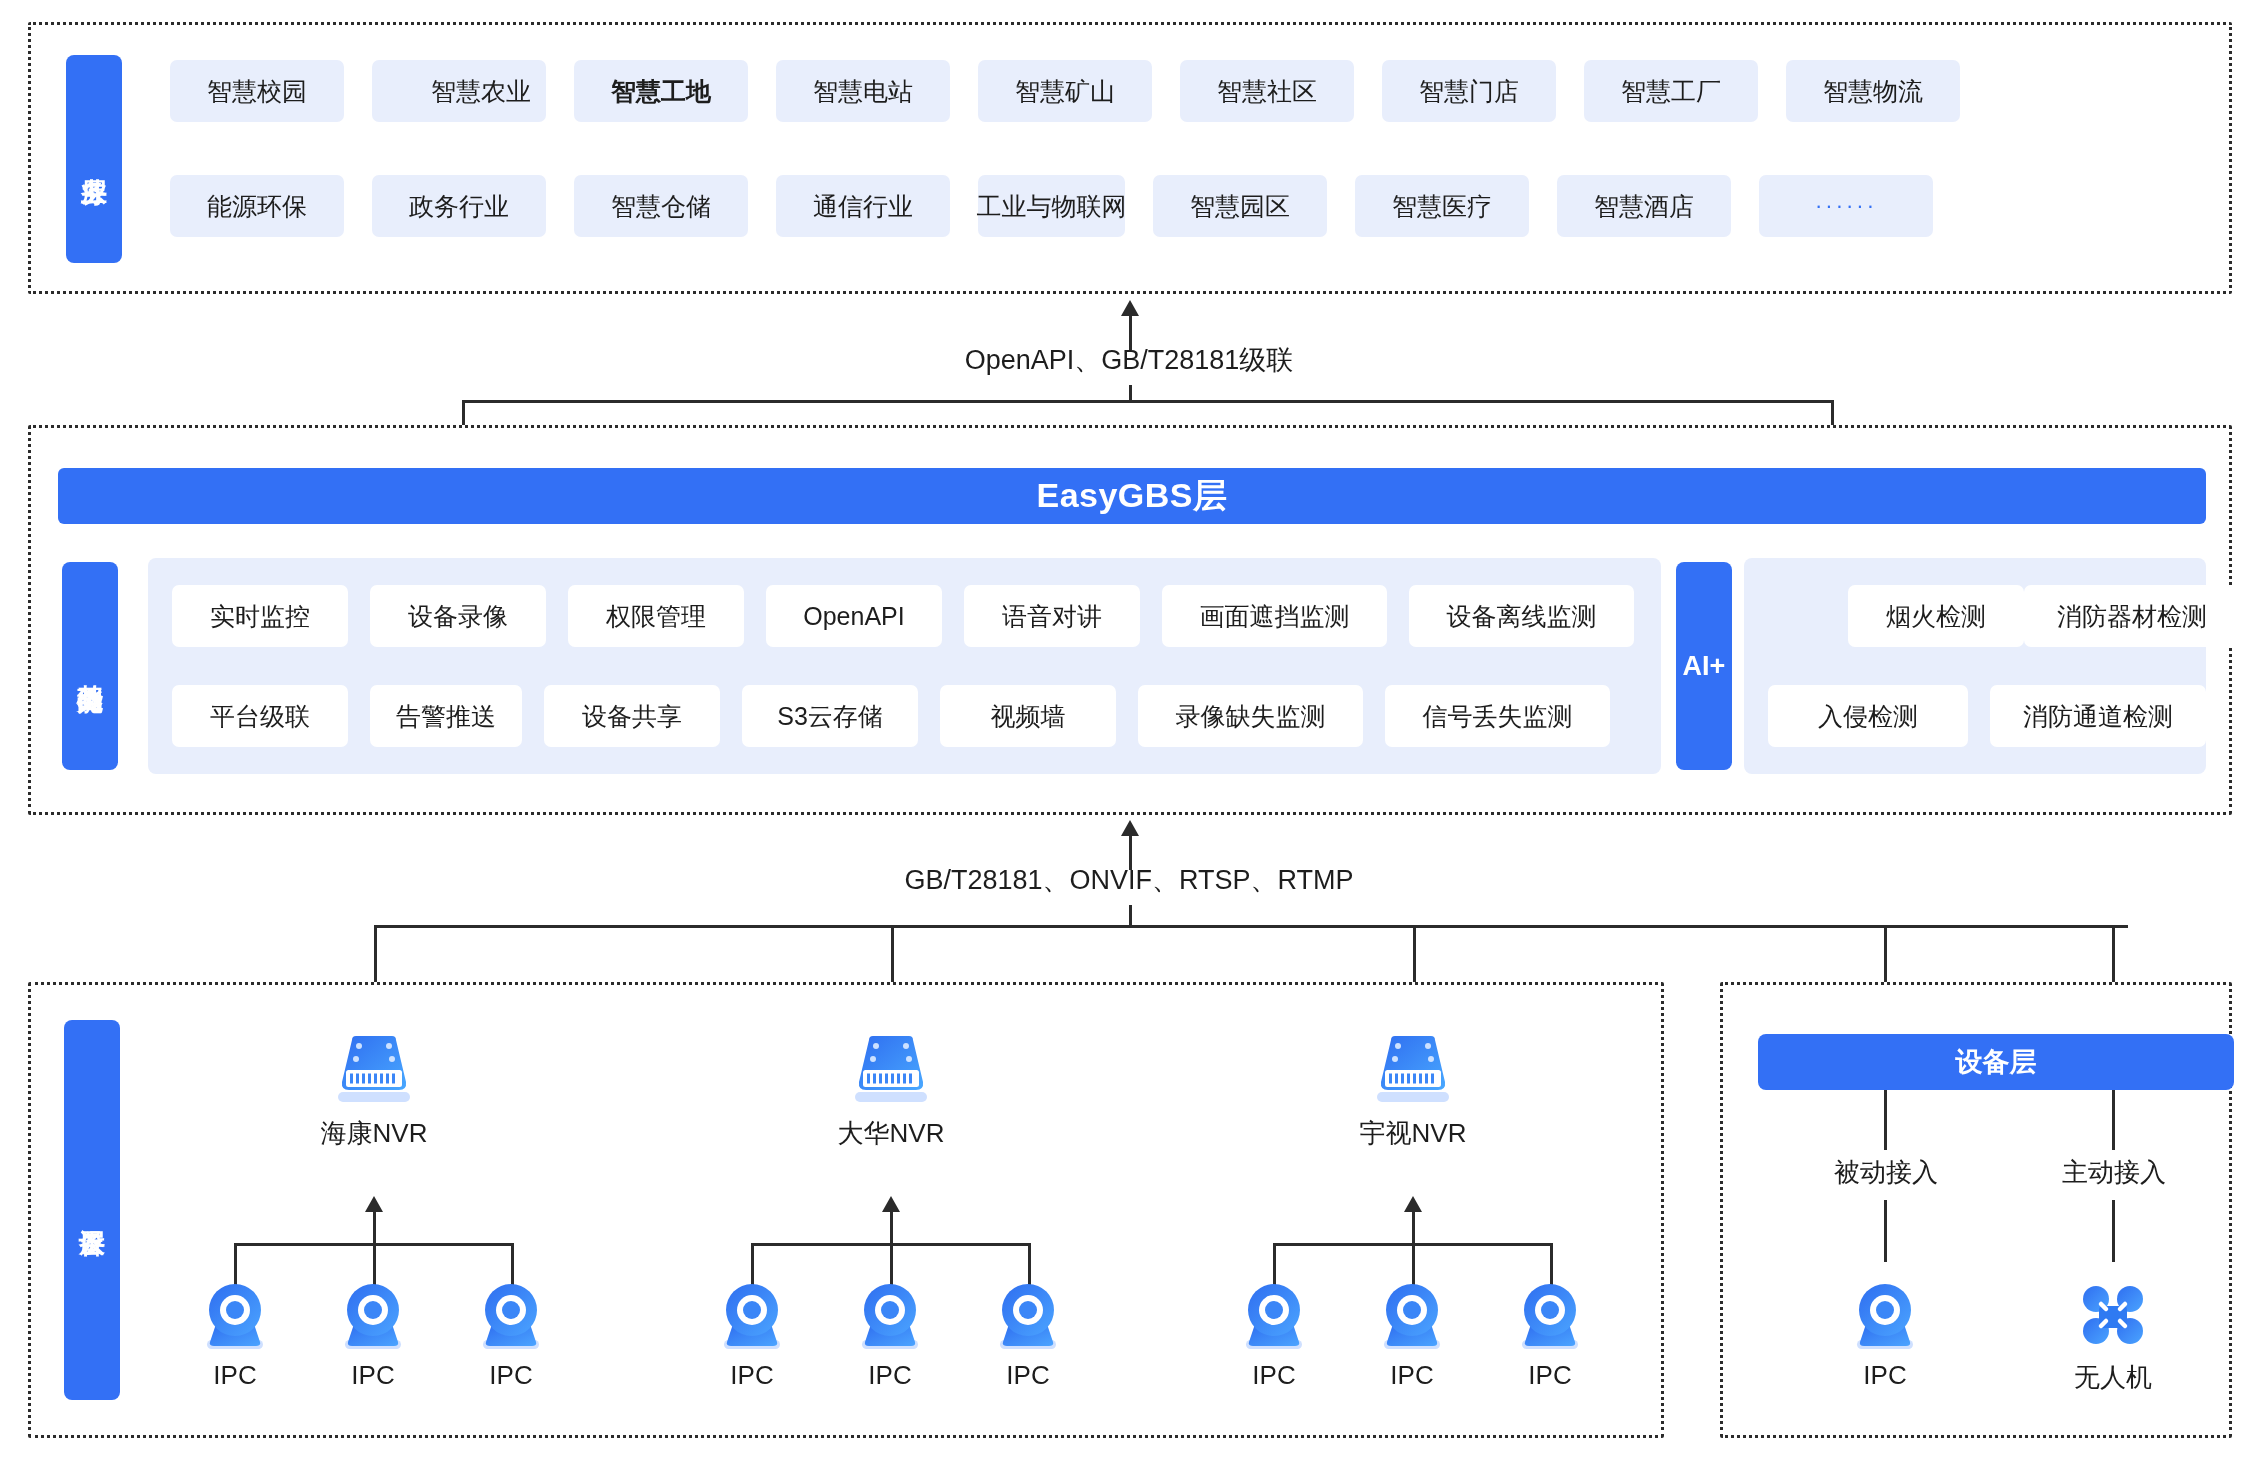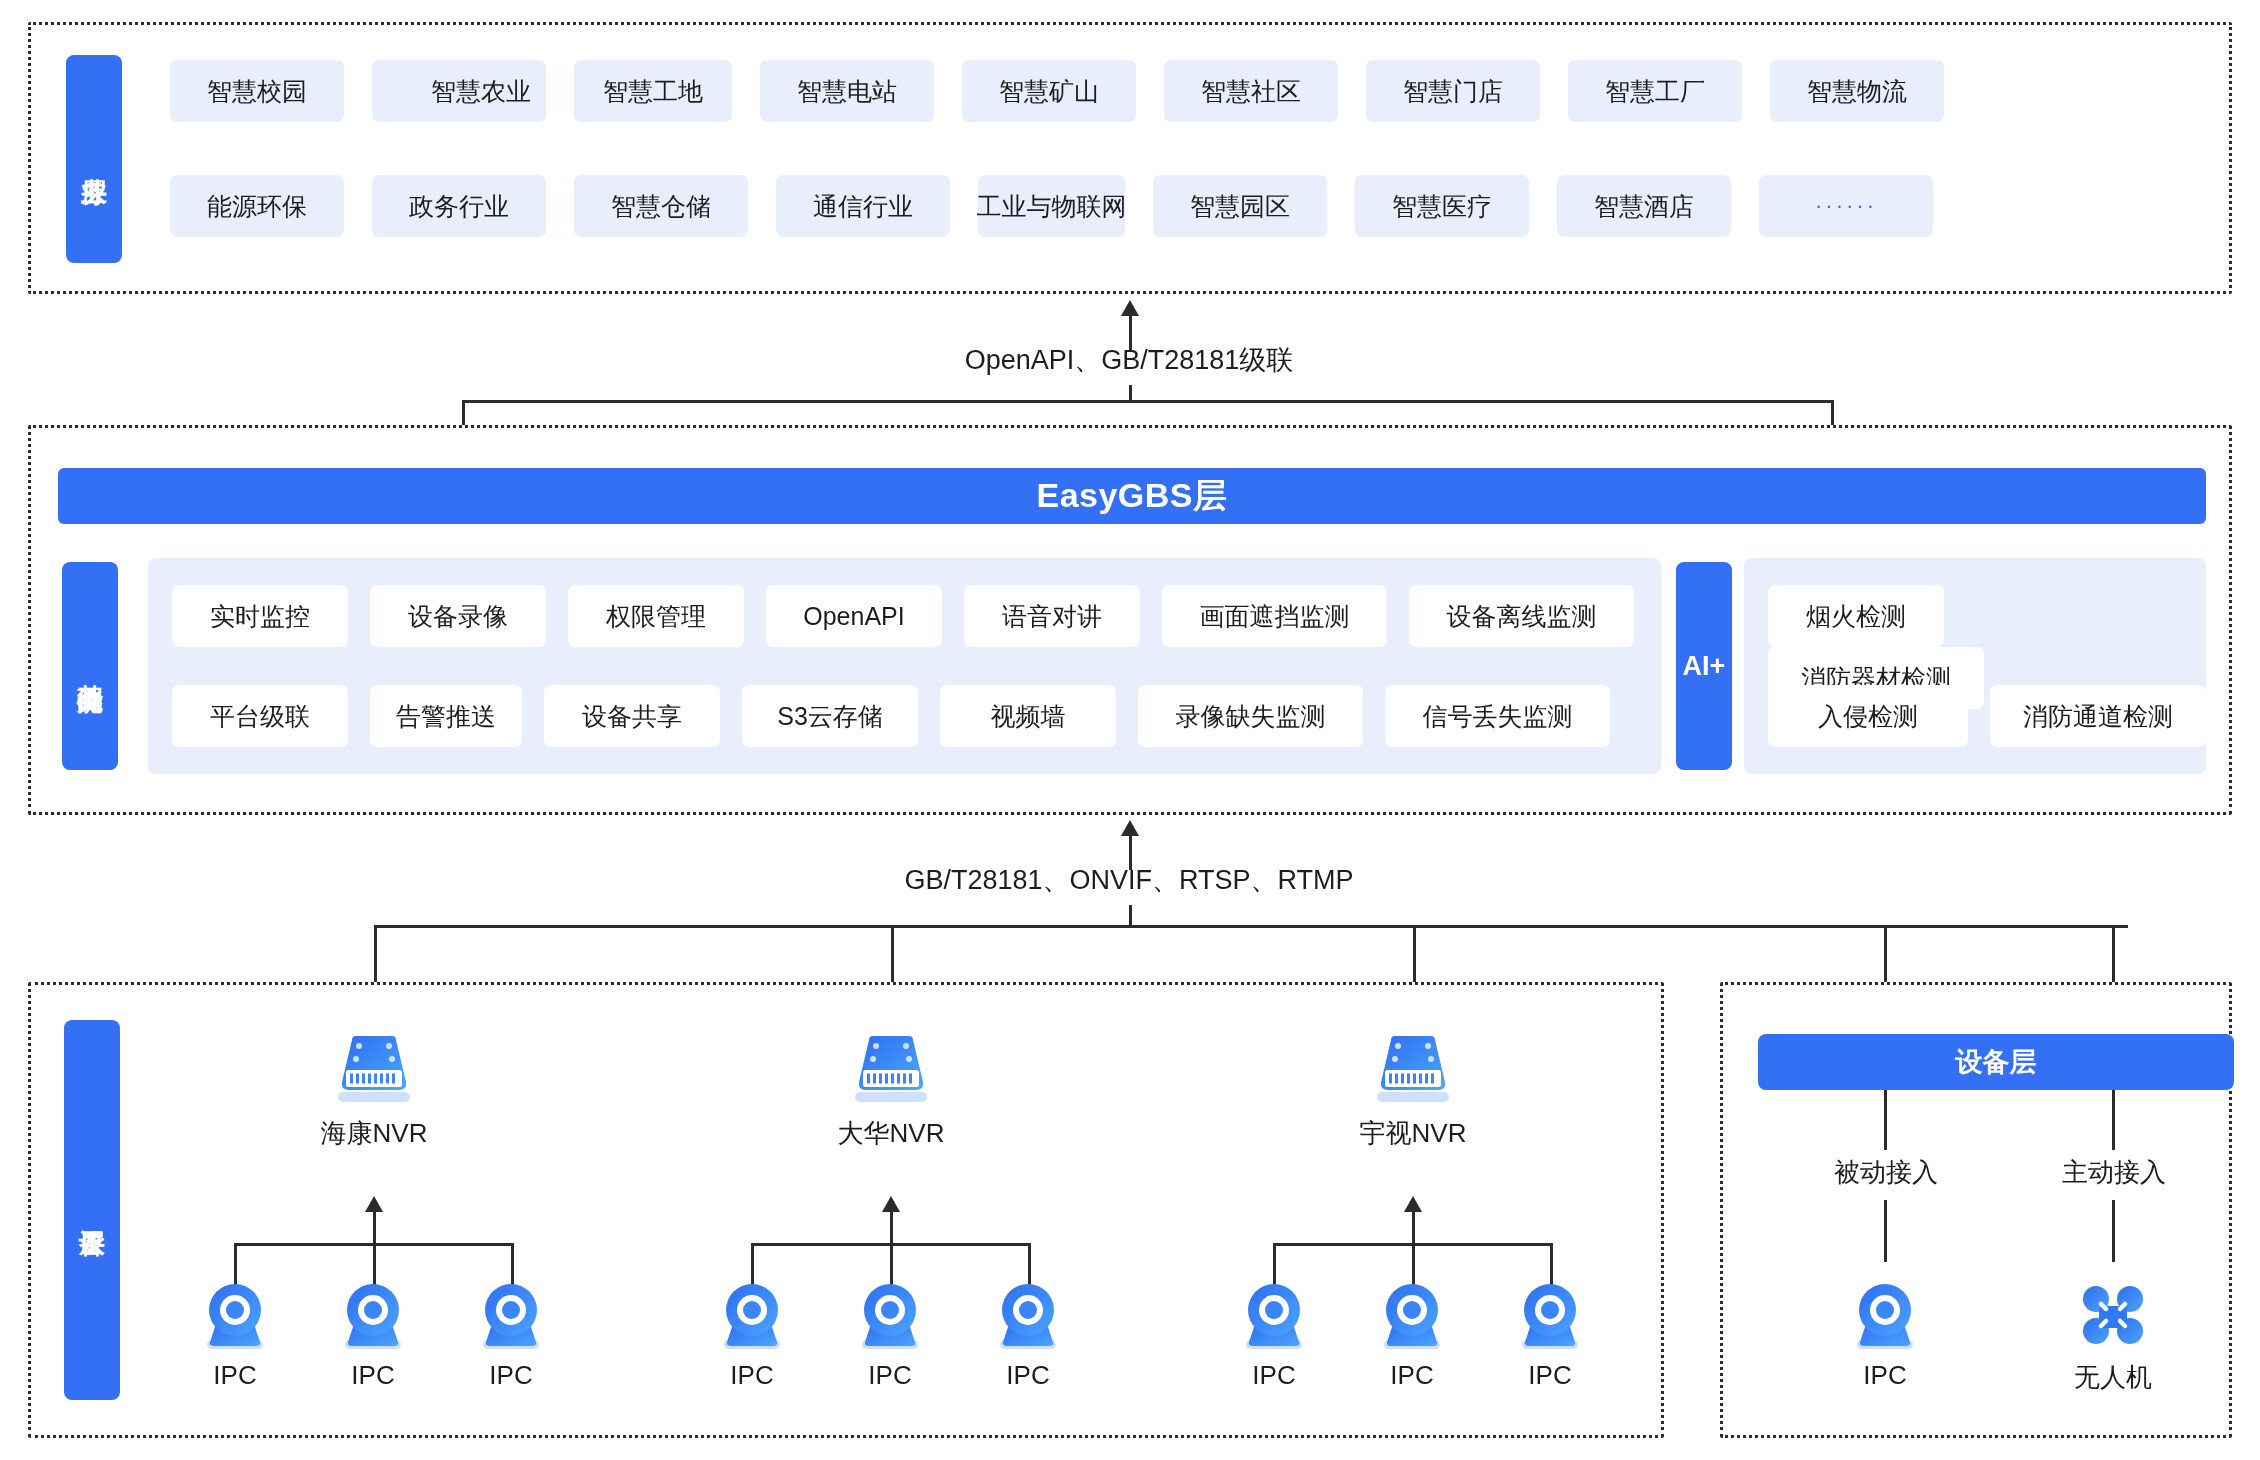--- a/index.html
+++ b/index.html
@@ -146,21 +146,21 @@
 
 <div class="dashed-panel" style="left:28px; top:22px; width:2204px; height:272px;"></div>
 
 <div class="vtab" style="left:66px; top:55px; width:56px; height:208px;">
   <span class="vtxt">业务层</span>
 </div>
 
 <div style="position:absolute; left:170px; top:60px; width:2030px; display:flex; gap:28px;">
   <div class="chip" style="width:174px;">智慧校园</div>
   <div class="chip" style="width:174px;padding-left:44px;">智慧农业</div>
-  <div class="chip" style="width:158px;">智慧工地</div>
+  <div class="chip" style="width:174px;font-weight:bold;">智慧工地</div>
   <div class="chip" style="width:174px;">智慧电站</div>
   <div class="chip" style="width:174px;">智慧矿山</div>
   <div class="chip" style="width:174px;">智慧社区</div>
   <div class="chip" style="width:174px;">智慧门店</div>
   <div class="chip" style="width:174px;">智慧工厂</div>
   <div class="chip" style="width:174px;">智慧物流</div>
 </div>
 
 <div style="position:absolute; left:170px; top:175px; width:2030px; display:flex; gap:28px;">
   <div class="chip" style="width:174px;">能源环保</div>
@@ -210,21 +210,21 @@
   <div class="wchip" style="width:176px;">S3云存储</div>
   <div class="wchip" style="width:176px;">视频墙</div>
   <div class="wchip" style="width:225px;">录像缺失监测</div>
   <div class="wchip" style="width:225px;">信号丢失监测</div>
 </div>
 
 <div class="aitab" style="left:1676px; top:562px; width:56px; height:208px;">AI+</div>
 
 <div class="cap-bg" style="left:1744px; top:558px; width:462px; height:216px;"></div>
 
-<div style="position:absolute; left:1768px; top:585px; display:flex; flex-direction:column;">
+<div style="position:absolute; left:1848px; top:585px; display:flex; ">
   <div class="wchip" style="width:176px;">烟火检测</div>
   <div class="wchip" style="width:216px;">消防器材检测</div>
 </div>
 <div style="position:absolute; left:1768px; top:685px; display:flex; gap:22px;">
   <div class="wchip" style="width:200px;">入侵检测</div>
   <div class="wchip" style="width:216px;">消防通道检测</div>
 </div>
 
 <div class="arrow-up" style="left:1121px; top:820px;"></div>
 <div class="ln-v" style="left:1128.5px; top:834px; height:36px;"></div>

